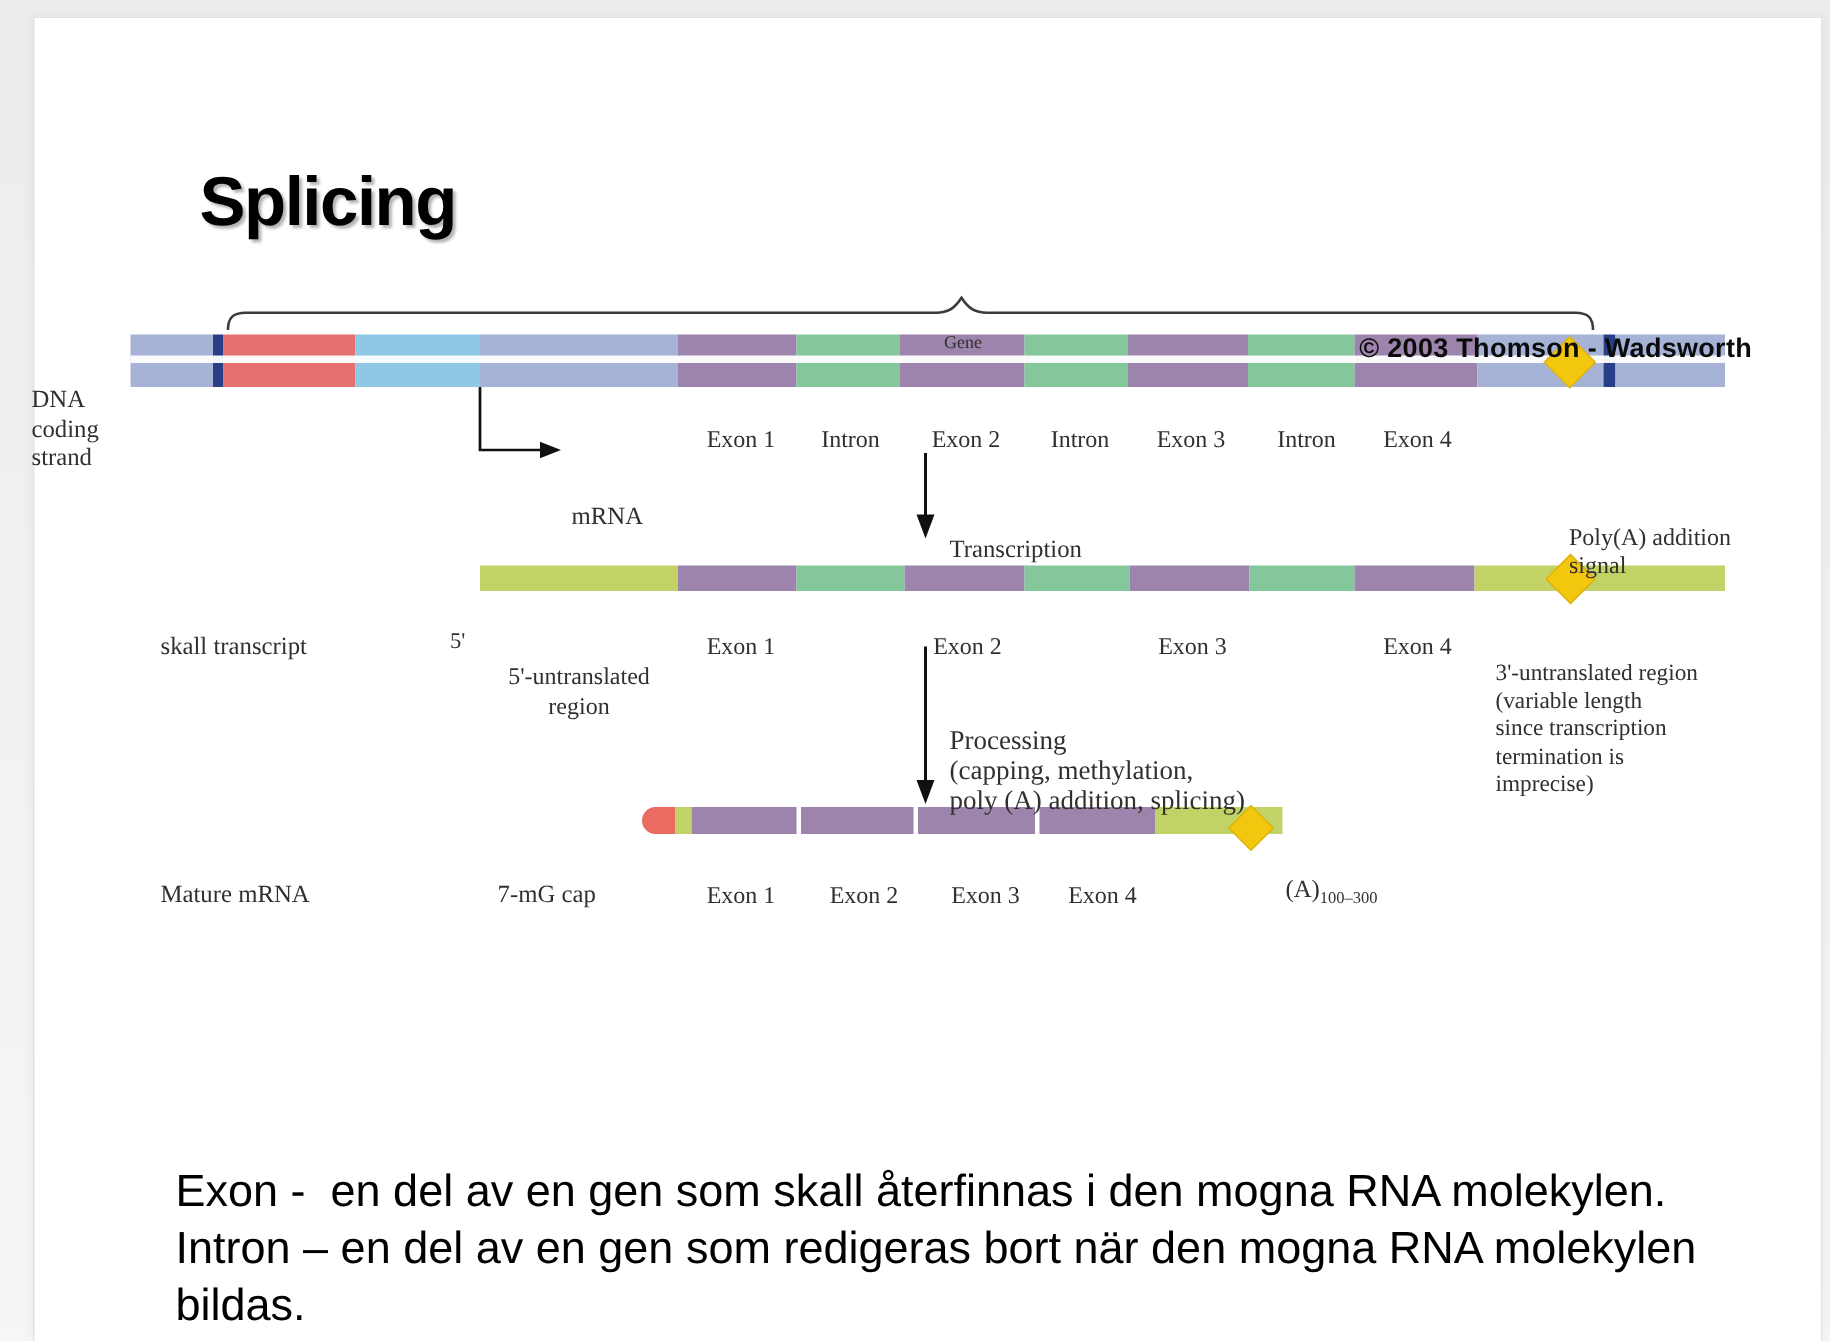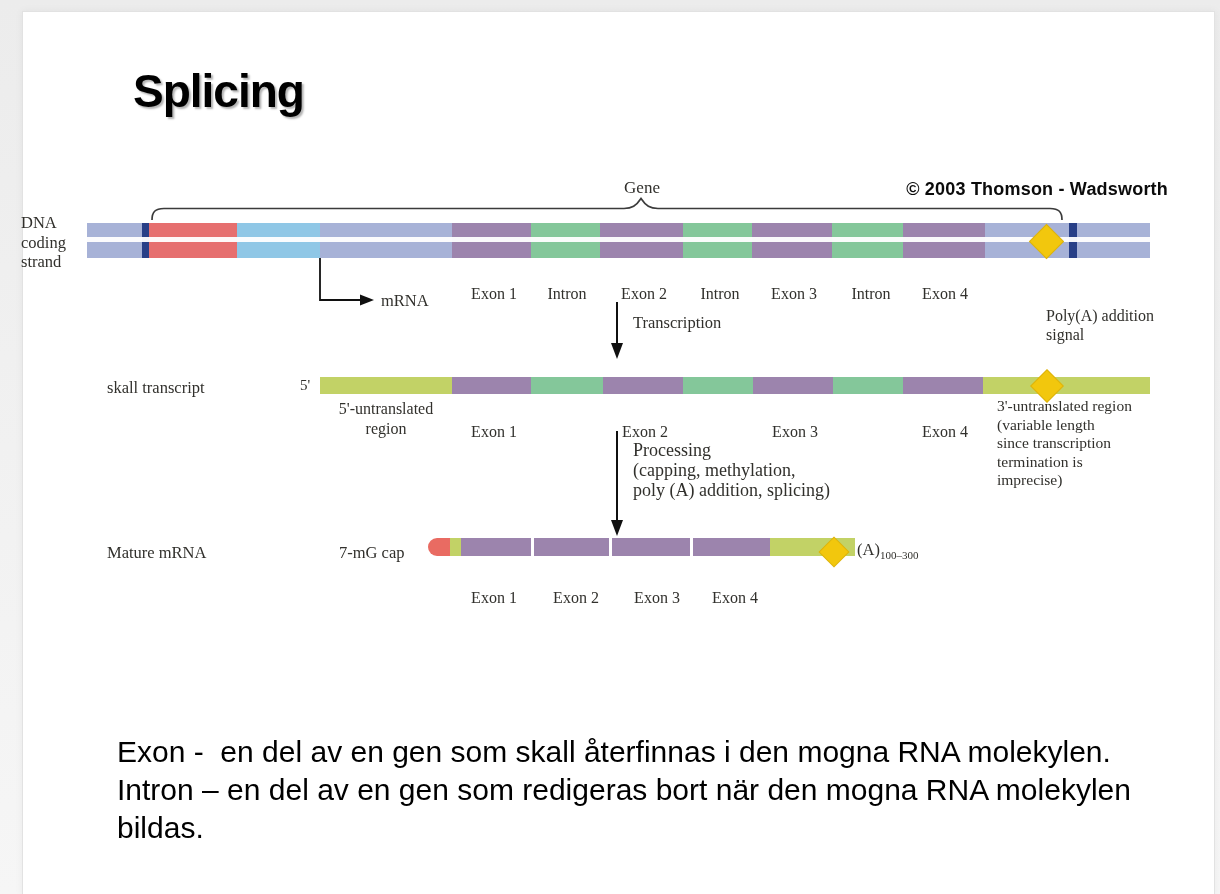--- a/index.html
+++ b/index.html
@@ -3,43 +3,43 @@
 <meta charset="utf-8">
 <style>
   html,body{margin:0;padding:0;width:1220px;height:894px;overflow:hidden;background:#efefef;font-family:"Liberation Sans",sans-serif;}
   #page{position:relative;width:1220px;height:894px;background:linear-gradient(180deg,#ececec,#f6f6f6);}
   #slide{position:absolute;left:22px;top:11px;width:1191px;height:883px;background:#ffffff;border:1px solid #e2e2e2;box-shadow:0 0 8px rgba(0,0,0,.05);}
   .layer{position:absolute;left:0;top:0;width:1220px;height:894px;pointer-events:none;}
   #bars-layer{z-index:1}
   #overlay{z-index:2}
   #diamond-layer{z-index:3}
   #text-layer{z-index:4}
-  .lbl{position:absolute;}
+  .lbl{position:absolute;margin-top:43px;}
   .ser{font-family:"Liberation Serif",serif;color:#31302c;}
   .pre{white-space:pre-wrap;}
   .bar{position:absolute;}
   .seg{position:absolute;top:0;height:100%;}
   .midline{position:absolute;left:0;right:0;top:14px;height:5px;background:rgba(255,255,255,.95);}
   .seg-label{position:absolute;transform:translateX(-50%);font-size:16px;white-space:nowrap;margin-top:24px;}
   .diamond{position:absolute;transform:rotate(45deg);border:1px solid rgba(160,120,0,.25);}
   #title{left:133px;top:64px;font-size:46px;font-weight:700;letter-spacing:-1px;color:#000;text-shadow:2px 2px 2px rgba(0,0,0,.30);}
-  #gene{left:642px;top:178px;transform:translateX(-50%);font-size:17px;}
+  #gene{left:642px;top:178px;transform:translateX(-50%);font-size:12px;}
   #credit{right:52px;top:179px;font-size:18px;font-weight:700;color:#0b0b0b;letter-spacing:.2px;text-align:center;}
   #dna-label{left:21px;top:213px;font-size:16.5px;line-height:19.5px;}
   #promoter{left:234px;top:260px;transform:translateX(-50%);text-align:center;font-size:16px;line-height:19px;}
   #mrna-arrow-label{left:381px;top:291px;font-size:16.5px;}
   #transcription{left:633px;top:313px;font-size:16.5px;}
   #polya-signal{left:1046px;top:306px;font-size:16px;line-height:19px;}
   #mrna-transcript-label{left:107px;top:378px;font-size:16.5px;}
   #five-prime{left:300px;top:377px;font-size:15px;}
   #five-utr{left:386px;top:399px;transform:translateX(-50%);text-align:center;font-size:16px;line-height:20px;}
   #three-utr{left:997px;top:397px;font-size:15.5px;line-height:18.5px;}
   #processing{left:633px;top:440px;font-size:18px;line-height:20px;}
   #mature-label{left:107px;top:543px;font-size:16.5px;}
-  #cap-label{left:339px;top:543px;width:87px;text-align:left;font-size:16.5px;}
+  #cap-label{left:321px;top:543px;width:87px;text-align:center;font-size:16.5px;}
   #tail{left:857px;top:540px;font-size:16.5px;}
   .tailsub{font-size:11px;vertical-align:-4px;}
   #footer{left:117px;top:733px;font-size:30px;line-height:38px;color:#000;}
 </style>
 </head>
 <body>
 
 <div id="page">
   <div id="slide"></div>
 

